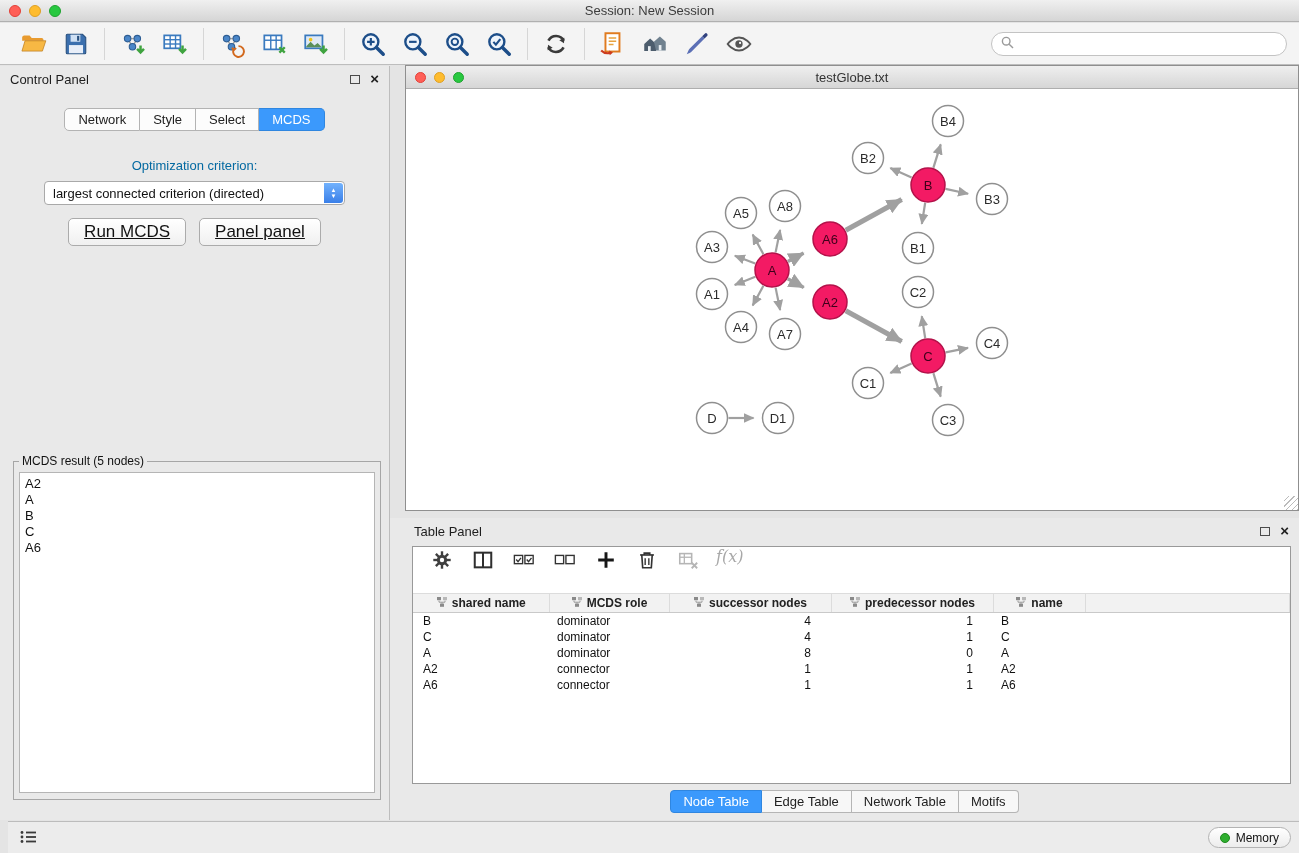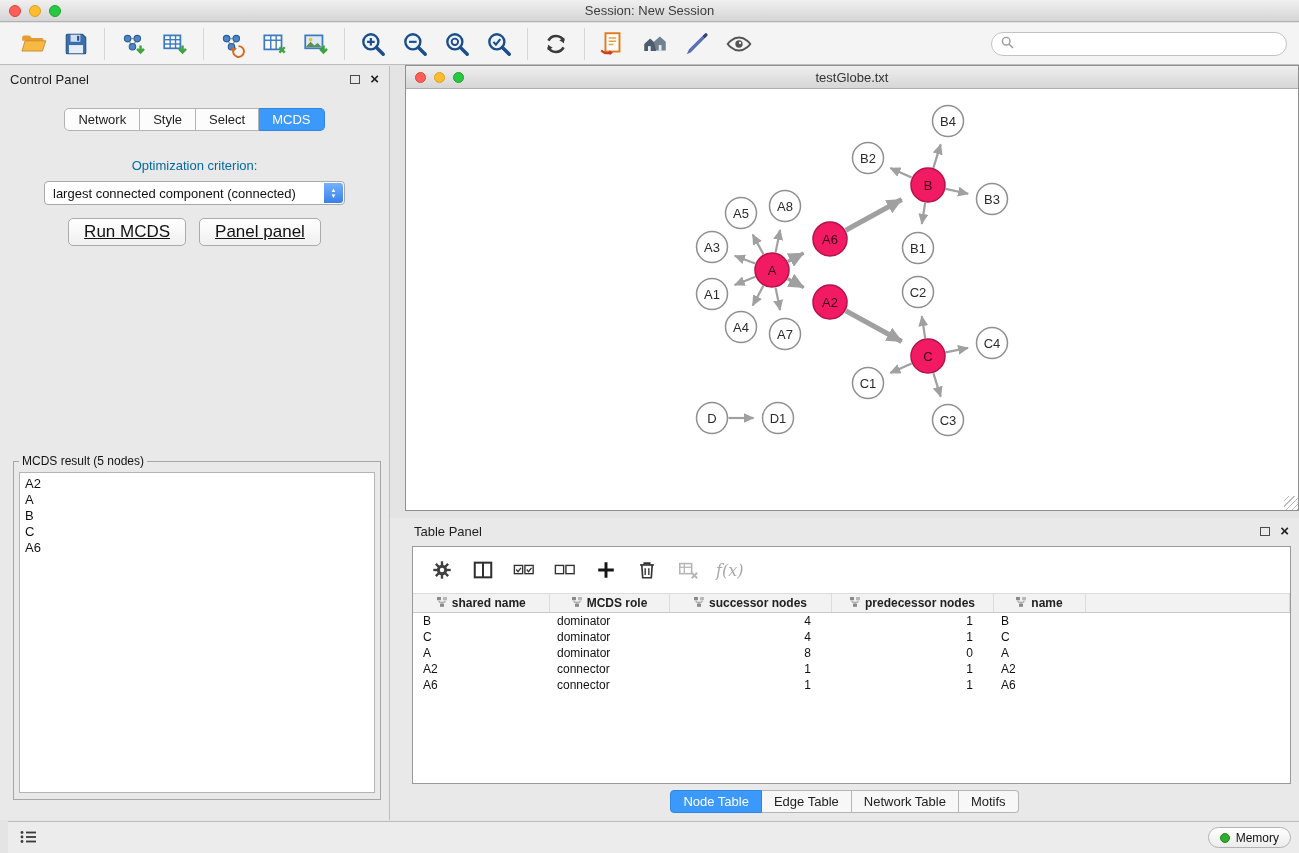--- a/index.html
+++ b/index.html
@@ -103,21 +103,21 @@
     position:absolute; right:0; bottom:0; width:14px; height:14px;
     background:repeating-linear-gradient(135deg, transparent 0 3px, #bbb 3px 4px);
   }
   
   .table-panel { position:absolute; left:390px; right:0; top:518px; bottom:33px; background:#e9e9e9; }
   .table-panel .panel-header { padding-left:24px; }
   .table-inner {
     position:absolute; left:22px; right:8px; top:28px; bottom:36px;
     background:#fff; border:1px solid #999; overflow:hidden;
   }
-  .tt-bar { height:46px; display:flex; align-items:center; gap:15px; padding-left:16px; }
+  .tt-bar { height:46px; display:flex; gap:15px; padding-left:16px; }
   .tt-btn { width:26px; height:26px; display:flex; align-items:center; justify-content:center; }
   .fx { font-family:"DejaVu Serif", serif; font-style:italic; font-size:16px; color:#a8a8a8; }
   table.data { border-collapse:collapse; width:100%; table-layout:fixed; }
   table.data th {
     background:#f2f2f2; border-bottom:1px solid #c9c9c9; border-top:1px solid #dcdcdc;
     border-right:1px solid #dcdcdc; font-weight:bold; font-size:12px; height:19px;
     text-align:center; color:#222; white-space:nowrap; overflow:hidden;
   }
   table.data th .col-ic { vertical-align:-1px; margin-right:4px; }
   table.data td { font-size:12px; height:16px; padding:0 8px; color:#111; white-space:nowrap; overflow:hidden; }
@@ -324,21 +324,21 @@
     <span class="win-close">×</span>
   </div>
   <div class="cp-tabs" id="cp-tabs">
       <div class="cp-tab">Network</div>
       <div class="cp-tab">Style</div>
       <div class="cp-tab">Select</div>
       <div class="cp-tab active">MCDS</div>
     </div>
   <div class="opt-label">Optimization criterion:</div>
   <div class="dropdown">
-    <span>largest connected component (connected)</span>
+    <span>largest connected criterion (directed)</span>
     <span class="dd-stepper">
         <span>▲</span>
         <span>▼</span>
       </span>
   </div>
   <div class="cp-buttons">
     <button class="btn">Run MCDS</button>
     <button class="btn">Panel panel</button>
   </div>
   <fieldset class="mcds-fieldset">

